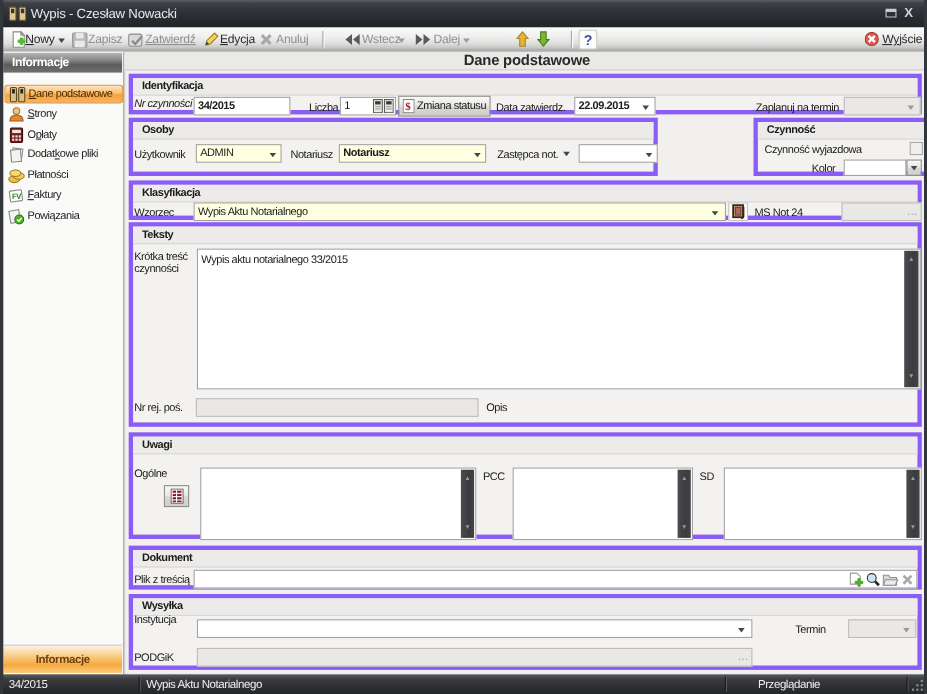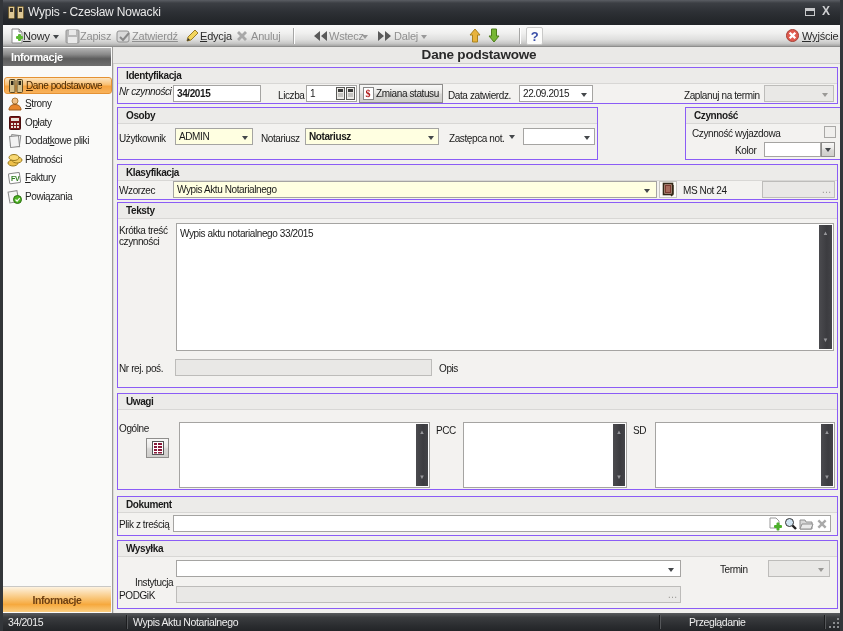--- a/index.html
+++ b/index.html
@@ -29,21 +29,21 @@
 .sitem { position:absolute; left:1px; width:108px; height:17px; display:flex; align-items:center; white-space:nowrap; color:#222; }
 .sitem .ic { width:16px; height:16px; margin-left:3px; margin-right:2px; flex:none; }
 .sitem.sel { background:linear-gradient(180deg,#fce4c0 0%,#f9bf72 45%,#f6a33f 55%,#f8b25c 100%);
   border:1px solid #e59234; border-radius:3px; color:#4a2800; }
 .sibottom { position:absolute; left:0; top:539px; width:108px; height:26px;
   background:linear-gradient(180deg,#fdf2e0 0%,#f9c577 45%,#f6a93e 70%,#fbce81 100%);
   border-top:1px solid #c9c8c6; color:#6e4012; font-weight:bold; font-size:10.5px; text-align:center; line-height:26px; }
 
 .mainhead { left:113px; top:47px; width:727px; height:17px; background:#eae9e7;
   border-bottom:1px solid #cfcecc; text-align:center; font-weight:bold; font-size:13.5px; letter-spacing:-0.2px; color:#2a2a2a; line-height:16px; text-indent:5px; }
-.panel { position:absolute; background:#f3f2f0; border:1px solid #8b5cf6; }
+.panel { position:absolute; background:#f3f2f0; border:4px solid #8b5cf6; }
 .ph { position:absolute; left:0; top:0; right:0; height:16px; background:#ecebe9; border-bottom:1px solid #d8d7d5;
   font-weight:bold; padding-left:8px; line-height:15px; }
 .lbl { position:absolute; white-space:nowrap; }
 .inp { position:absolute; background:#fff; border:1px solid #a5a4a2; padding:0 3px; line-height:15px; white-space:nowrap; }
 .yel { background:#ffffe1; }
 .dis2 { background:#e9e8e6; border-color:#bdbcba; }
 .arrow { position:absolute; width:0; height:0; border-left:3px solid transparent; border-right:3px solid transparent; border-top:4px solid #44474a; }
 .arrowd { border-top-color:#9a9996; }
 .dscroll { position:absolute; background:linear-gradient(90deg,#4b4b4f 0%,#3c3c40 60%,#434347 100%); }
 .dscroll:before { content:"▲"; position:absolute; top:1px; left:0; right:0; text-align:center; font-size:6px; color:#97979b; letter-spacing:0; }
@@ -211,21 +211,21 @@
       </svg>
     </div>
     <div class="btn" style="left:241px;top:16px;width:84px;height:19px;">
       <svg width="11" height="13" viewBox="0 0 11 13" style="margin-right:2px">
           <rect x="0.5" y="0.5" width="10" height="12" fill="#fff" stroke="#888"></rect>
           <text x="2.5" y="10" font-size="10" font-weight="bold" fill="#b01818" font-family="Liberation Serif" letter-spacing="0">$</text>
         </svg>
       Zmiana statusu
     </div>
     <div class="lbl" style="left:330px;top:22px;">Data zatwierdz.</div>
-    <div class="inp" style="left:401px;top:17px;width:74px;height:17px;">22.09.2015
+    <div class="inp" style="left:401px;top:17px;width:74px;height:17px;font-weight:bold;">22.09.2015
       <span class="arrow" style="right:5px;top:7px;"></span>
     </div>
     <div class="lbl" style="left:566px;top:22px;">Zaplanuj na termin</div>
     <div class="inp dis2" style="left:646px;top:17px;width:70px;height:17px;">
       <span class="arrow arrowd" style="right:5px;top:7px;"></span>
     </div>
   </div>
 
   <div class="panel" style="left:117px;top:107px;width:481px;height:53px;">
     <div class="ph">Osoby</div>
@@ -331,21 +331,21 @@
           <path d="M3 7h11l-2 5H1z" fill="#eaeaea" stroke="#909090"></path>
         </svg>
       <svg style="position:absolute;right:2px;top:2px" width="12" height="12" viewBox="0 0 12 12">
           <path d="M1.5 3.2L3.2 1.5 6 4.3 8.8 1.5l1.7 1.7L7.7 6l2.8 2.8-1.7 1.7L6 7.7 3.2 10.5 1.5 8.8 4.3 6z" fill="#a9a9a9"></path>
         </svg>
     </div>
   </div>
 
   <div class="panel" style="left:117px;top:540px;width:721px;height:69px;">
     <div class="ph">Wysyłka</div>
-    <div class="lbl" style="left:1px;top:36px;padding-left:16px;">Instytucja</div>
+    <div class="lbl" style="left:1px;top:14px;">Instytucja</div>
     <div class="inp" style="left:58px;top:19px;width:505px;height:17px;">
       <span class="arrow" style="right:6px;top:7px;"></span>
     </div>
     <div class="lbl" style="left:602px;top:23px;">Termin</div>
     <div class="inp dis2" style="left:650px;top:19px;width:62px;height:17px;">
       <span class="arrow arrowd" style="right:5px;top:7px;"></span>
     </div>
     <div class="lbl" style="left:1px;top:49px;">PODGiK</div>
     <div class="inp dis2" style="left:58px;top:45px;width:505px;height:17px;text-align:right;color:#9a9996;">…</div>
   </div>

